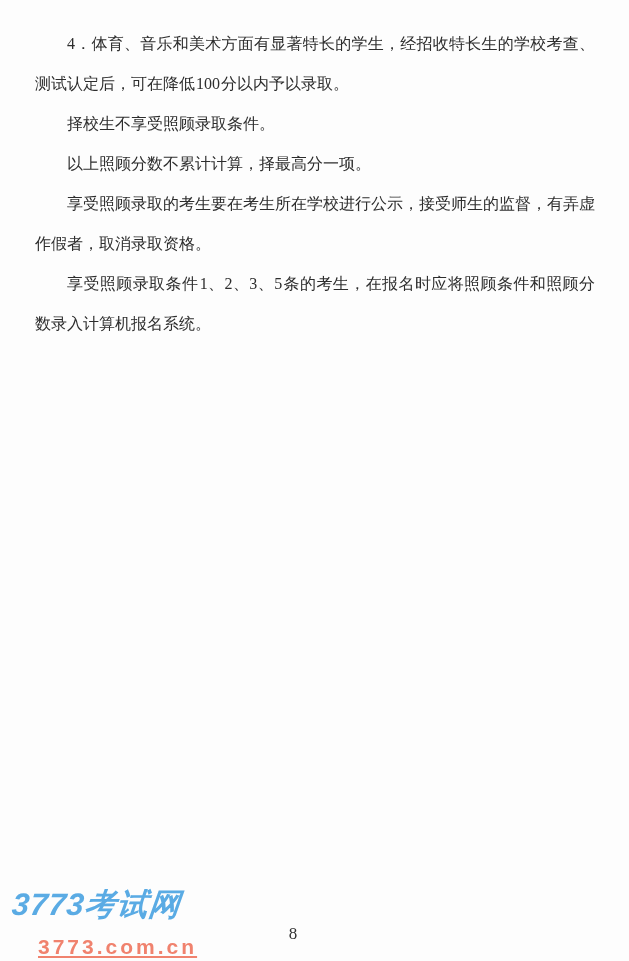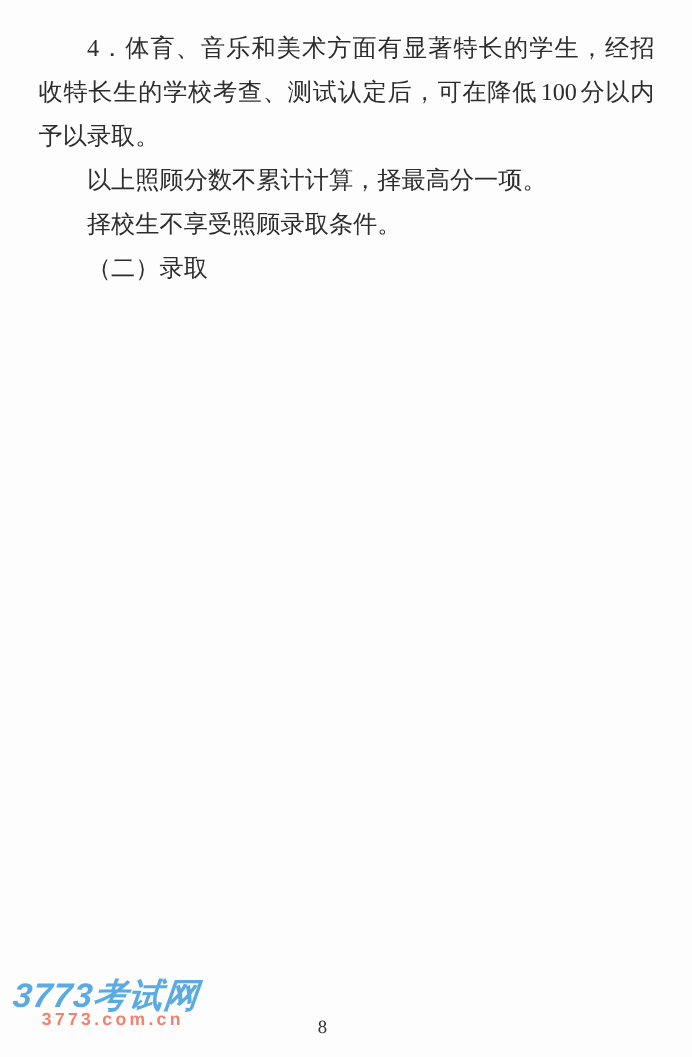--- a/index.html
+++ b/index.html
@@ -13,21 +13,21 @@
     height: 961px;
     background: #fdfdfd;
     overflow: hidden;
     font-family: "Liberation Serif", "DejaVu Serif", serif;
   }
   .content {
     position: absolute;
     left: 35px;
     top: 24px;
     width: 560px;
-    font-size: 22px;
+    font-size: 16px;
     line-height: 40px;
     text-align: justify;
     text-justify: inter-ideograph;
     word-spacing: -3px;
   }
   .content p {
     margin: 0;
     padding: 0;
     text-indent: 2em;
   }
@@ -39,47 +39,49 @@
   }
   .wm-name {
     font-size: 31px;
     font-weight: bold;
     font-style: italic;
     letter-spacing: 1px;
     transform: skewX(-6deg);
     font-family: "Liberation Sans", "DejaVu Sans", sans-serif;
   }
   .wm-url {
-    margin-top: 0;
+    margin-top: 16px;
     margin-left: 26px;
-    font-size: 16px;
+    font-size: 21px;
     font-weight: bold;
     letter-spacing: 3px;
     font-family: "Liberation Sans", "DejaVu Sans", sans-serif;
+    text-decoration: underline;
   }
   .page-number {
     position: absolute;
     left: 0;
     top: 924px;
     width: 586px;
     text-align: center;
     font-size: 17px;
     color: #333333;
   }
 </style>
 </head>
 <body>
 
 <div class="page" style="background: rgb(253, 253, 253);">
 
   <div class="content" style="color: rgb(45, 45, 45);">
       <p>4．体育、音乐和美术方面有显著特长的学生，经招收特长生的学校考查、测试认定后，可在降低 100 分以内予以录取。</p>
+      <p>择校生不享受照顾录取条件。</p>
       <p>以上照顾分数不累计计算，择最高分一项。</p>
-      <p>择校生不享受照顾录取条件。</p>
-      <p>（二）录取</p>
+      <p>享受照顾录取的考生要在考生所在学校进行公示，接受师生的监督，有弄虚作假者，取消录取资格。</p>
+      <p>享受照顾录取条件 1、2、3、5 条的考生，在报名时应将照顾条件和照顾分数录入计算机报名系统。</p>
     </div>
 
   <div class="watermark">
     <div class="wm-name" style="color: rgb(90, 171, 228);">3773考试网</div>
     <div class="wm-url" style="color: rgb(240, 130, 110);">3773.com.cn</div>
   </div>
 
   <div class="page-number">8</div>
 
 </div>

